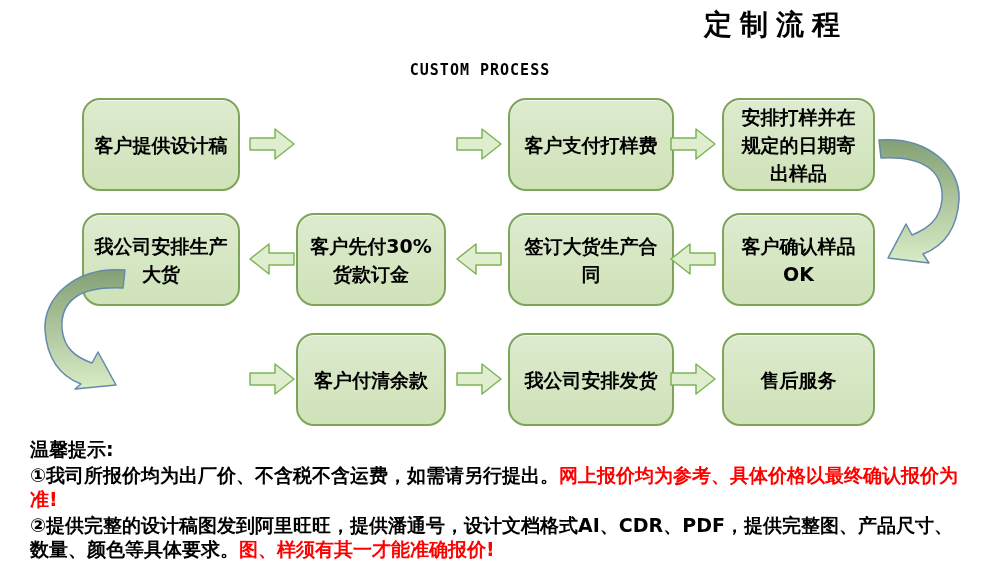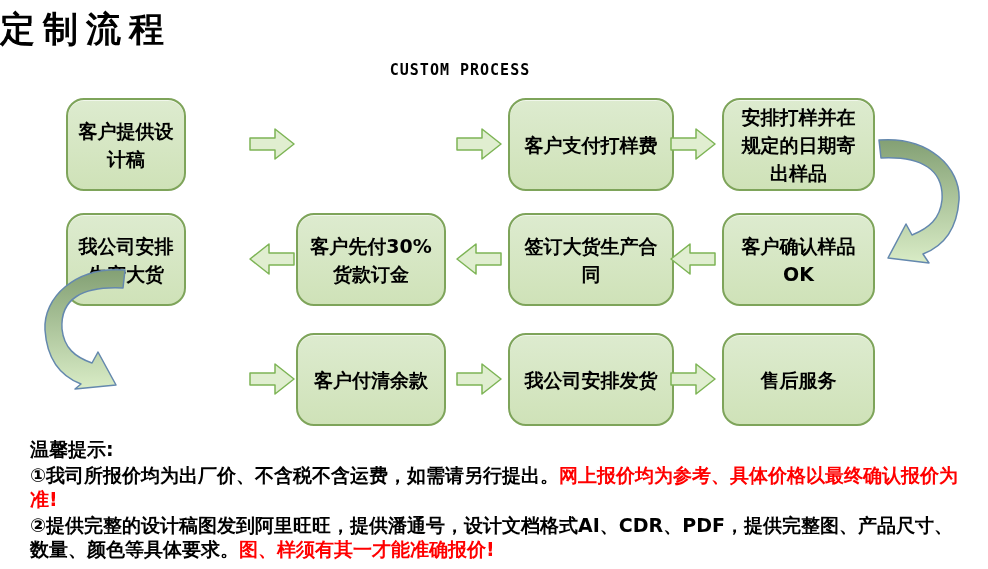--- a/index.html
+++ b/index.html
@@ -1,38 +1,38 @@
 <!DOCTYPE html>
 <html><head>
 <meta charset="utf-8">
 <style>
   html,body{margin:0;padding:0;background:#ffffff;}
   #stage{
     position:relative;width:988px;height:569px;background:#ffffff;
     font-family:"DejaVu Sans",sans-serif;color:#000;overflow:hidden;
   }
   .title{
-    position:absolute;top:6px;left:0;width:848px;text-align:left;
-    font-family:"DejaVu Serif",serif;font-weight:bold;font-size:35px;
+    position:absolute;top:6px;left:0;width:848px;text-align:right;
+    font-family:"DejaVu Serif",serif;font-weight:bold;font-size:28px;
     letter-spacing:8px;color:#000;
   }
   .subtitle{
     position:absolute;top:61px;left:0;width:920px;text-align:center;
     font-family:"DejaVu Sans Mono",monospace;font-weight:bold;font-size:15px;
-    letter-spacing:1px;color:#000;
+    letter-spacing:1px;color:#000;padding-left:20px;
   }
   .box{
     position:absolute;height:93px;box-sizing:border-box;
     border:2px solid #7ea45a;border-radius:18px;
     background:linear-gradient(180deg,#ddebcf 0%,#cfe2b8 100%);
     display:flex;align-items:center;justify-content:center;text-align:center;
     font-weight:bold;font-size:19px;line-height:28px;padding:2px 10px;
     box-shadow:inset 0 1px 0 rgba(255,255,255,.6);
   }
-  .c1{left:66px;width:120px}.c2{left:296px;width:150px}
+  .c1{left:82px;width:158px}.c2{left:296px;width:150px}
   .c3{left:508px;width:166px}.c4{left:722px;width:153px}
   .rowA{top:98px}.rowB{top:213px}.rowC{top:333px}
   .ar{position:absolute;width:46px;height:34px}
   .a1{left:249px}.a2{left:456px}.a3{left:670px}
   .arA{top:127px}.arB{top:242px}.arC{top:362px}
   .curve{position:absolute}
   .curveR{left:874px;top:134px;width:92px;height:130px}
   .curveL{left:22px;top:264px;width:108px;height:126px}
   .tips{
     position:absolute;left:30px;top:437px;width:933px;

